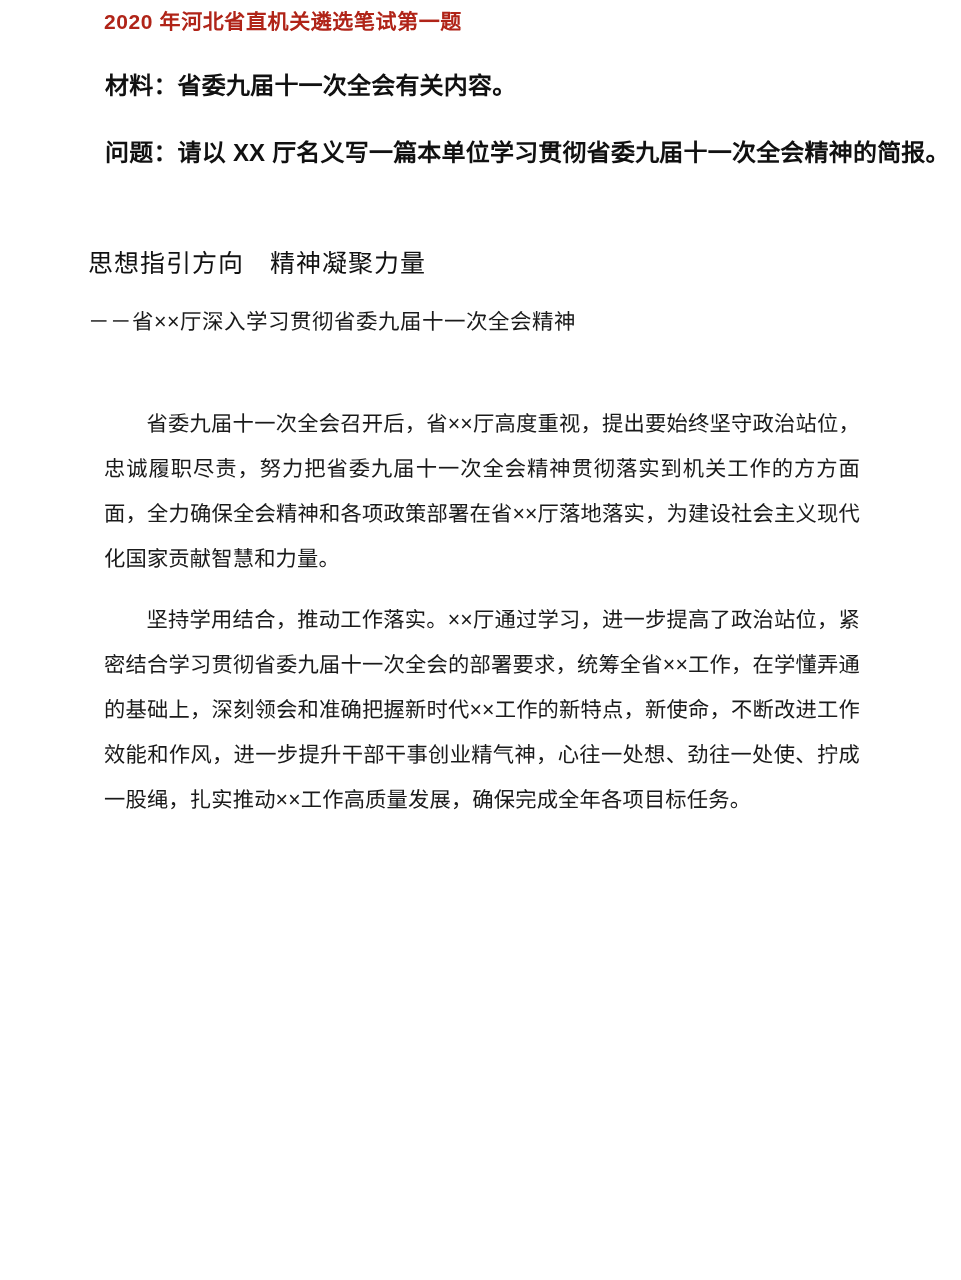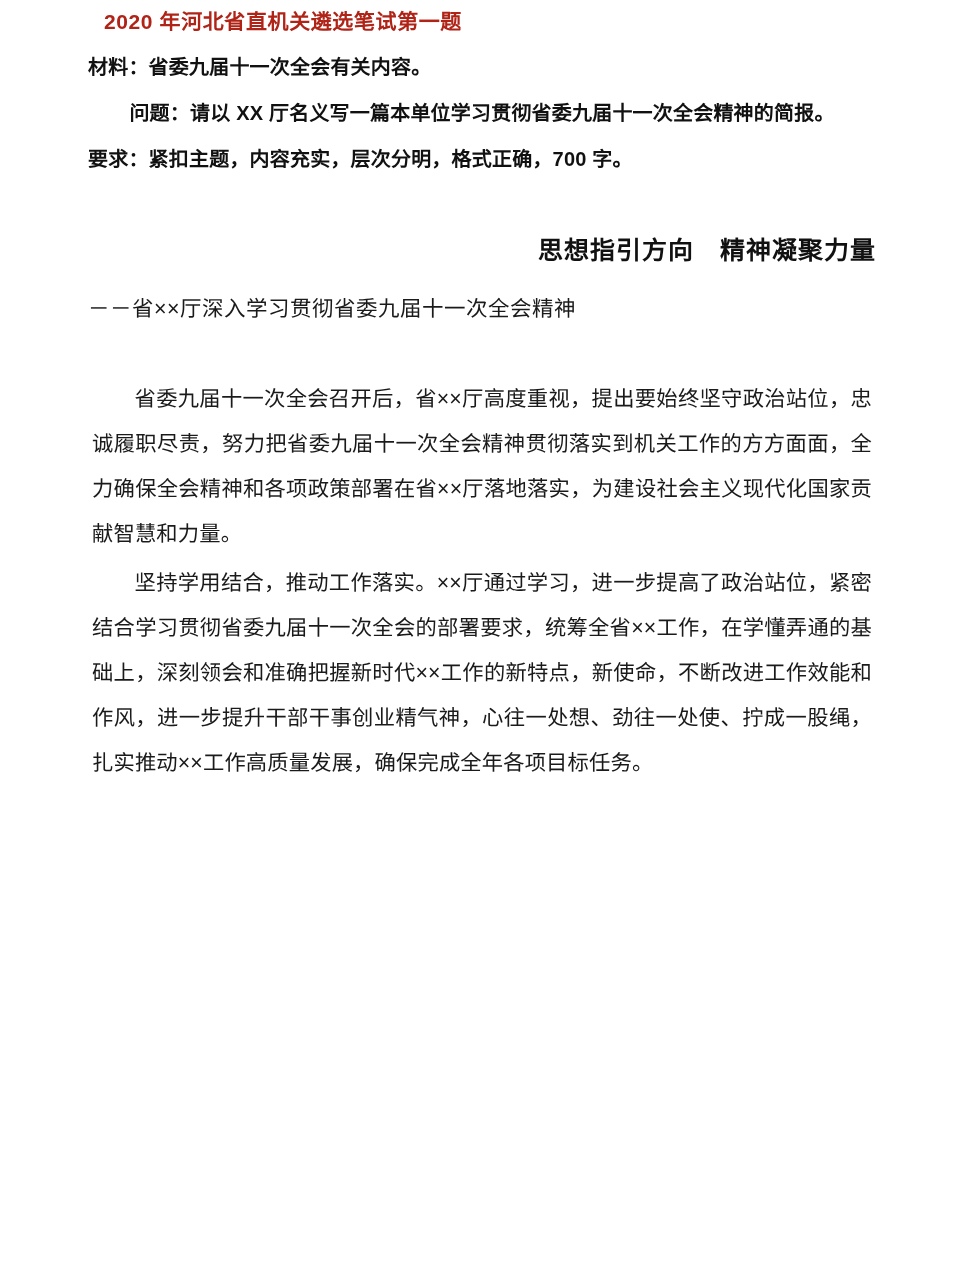--- a/index.html
+++ b/index.html
@@ -35,47 +35,47 @@
     font-weight: 700;
     letter-spacing: 0.6px;
     line-height: 1.0;
     margin: 0;
     padding-top: 11px;
     padding-left: 16px;
     white-space: nowrap;
   }
 
   .prompt-line {
-    font-size: 20px;
+    font-size: 24px;
     font-weight: 700;
     letter-spacing: 0.2px;
     line-height: 1.0;
-    margin: 0;
+    margin: 17px;
     white-space: nowrap;
     color: #111111;
   }
 
   .prompt-line.l1 { padding-top: 25px; }
   .prompt-line.l2 { padding-top: 26px; text-align: center; }
   .prompt-line.l3 { padding-top: 26px; }
 
   .prompt-label {
     font-weight: 700;
   }
 
   .prompt-body {
     font-weight: 700;
   }
 
   
 
   .doc-title {
-    text-align: right;
+    text-align: left;
     font-size: 25px;
-    font-weight: 700;
+    font-weight: 400;
     letter-spacing: 1px;
     line-height: 1.0;
     margin: 0;
     padding-top: 69px;
     color: #111111;
   }
 
   .doc-subtitle {
     text-align: left;
     font-size: 21.5px;
@@ -92,21 +92,21 @@
   .body-block {
     padding-top: 52px;
   }
 
   .body-para {
     font-size: 21.3px;
     line-height: 45px;
     text-align: justify;
     text-align-last: left;
     text-justify: inter-character;
-    margin: 4px;
+    margin: 16px;
     text-indent: 2em;
     letter-spacing: 0.15px;
     color: #1a1a1a;
     word-break: break-all;
   }
 
   .body-para + .body-para {
     margin-top: 0;
   }
 </style>
@@ -119,23 +119,20 @@
     <h1 class="exam-title">2020 年河北省直机关遴选笔试第一题</h1>
 
     <p class="prompt-line l1">
       <span class="prompt-label">材料：</span><span class="prompt-body">省委九届十一次全会有关内容。</span>
     </p>
 
     <p class="prompt-line l2">
       <span class="prompt-label">问题：</span><span class="prompt-body">请以 XX 厅名义写一篇本单位学习贯彻省委九届十一次全会精神的简报。</span>
     </p>
 
-    <p class="prompt-line l3">
-      <span class="prompt-label">要求：</span><span class="prompt-body">紧扣主题，内容充实，层次分明，格式正确，700 字。</span>
-    </p>
 
     <h2 class="doc-title">思想指引方向　精神凝聚力量</h2>
 
     <p class="doc-subtitle">－－省××厅深入学习贯彻省委九届十一次全会精神</p>
 
     <div class="body-block">
       <p class="body-para">省委九届十一次全会召开后，省××厅高度重视，提出要始终坚守政治站位，忠诚履职尽责，努力把省委九届十一次全会精神贯彻落实到机关工作的方方面面，全力确保全会精神和各项政策部署在省××厅落地落实，为建设社会主义现代化国家贡献智慧和力量。</p>
       <p class="body-para">坚持学用结合，推动工作落实。××厅通过学习，进一步提高了政治站位，紧密结合学习贯彻省委九届十一次全会的部署要求，统筹全省××工作，在学懂弄通的基础上，深刻领会和准确把握新时代××工作的新特点，新使命，不断改进工作效能和作风，进一步提升干部干事创业精气神，心往一处想、劲往一处使、拧成一股绳，扎实推动××工作高质量发展，确保完成全年各项目标任务。</p>
     </div>
 

